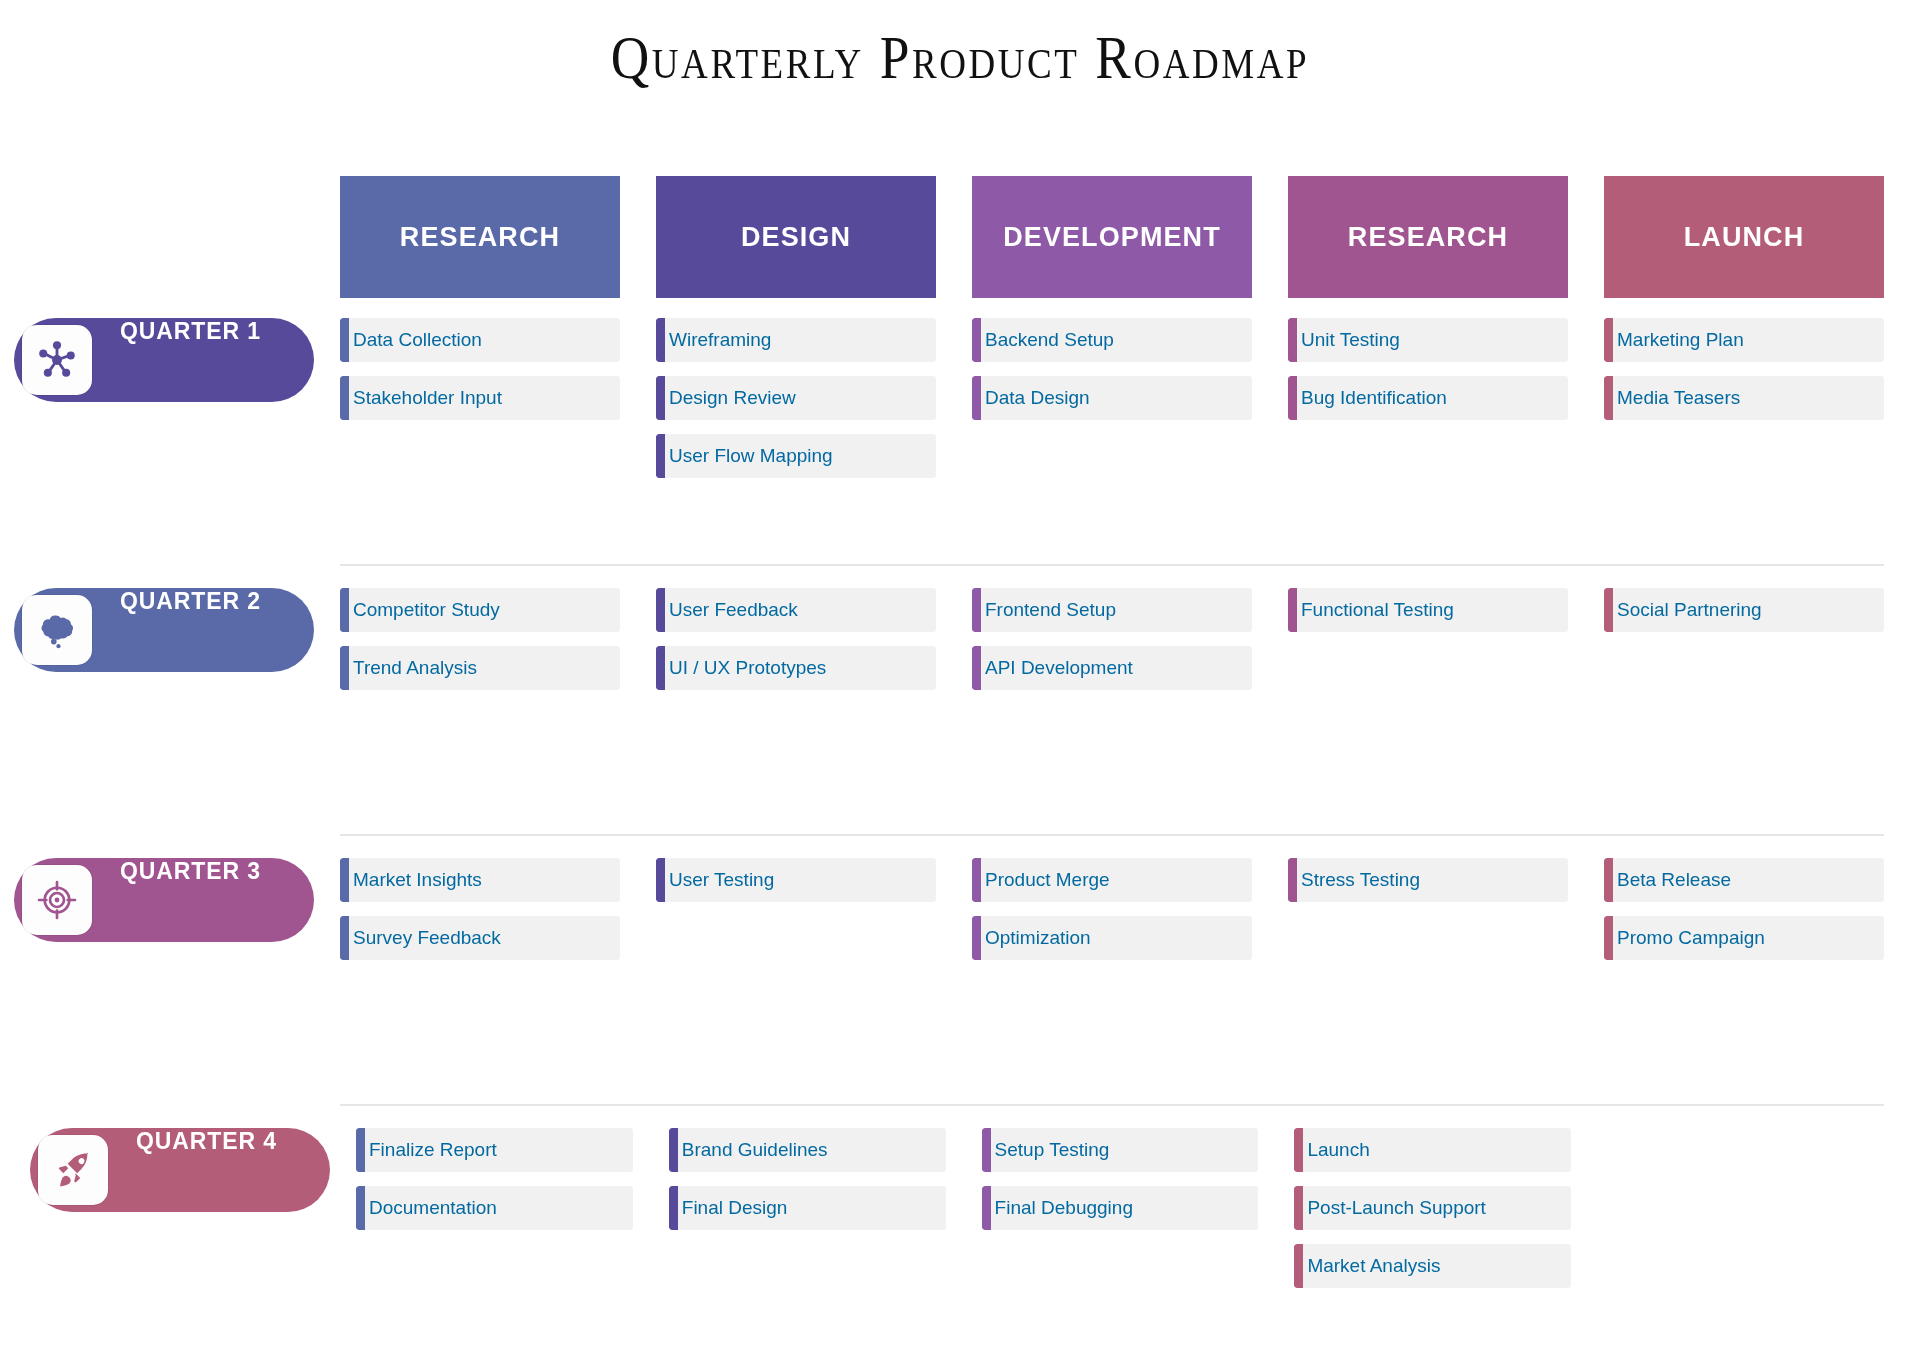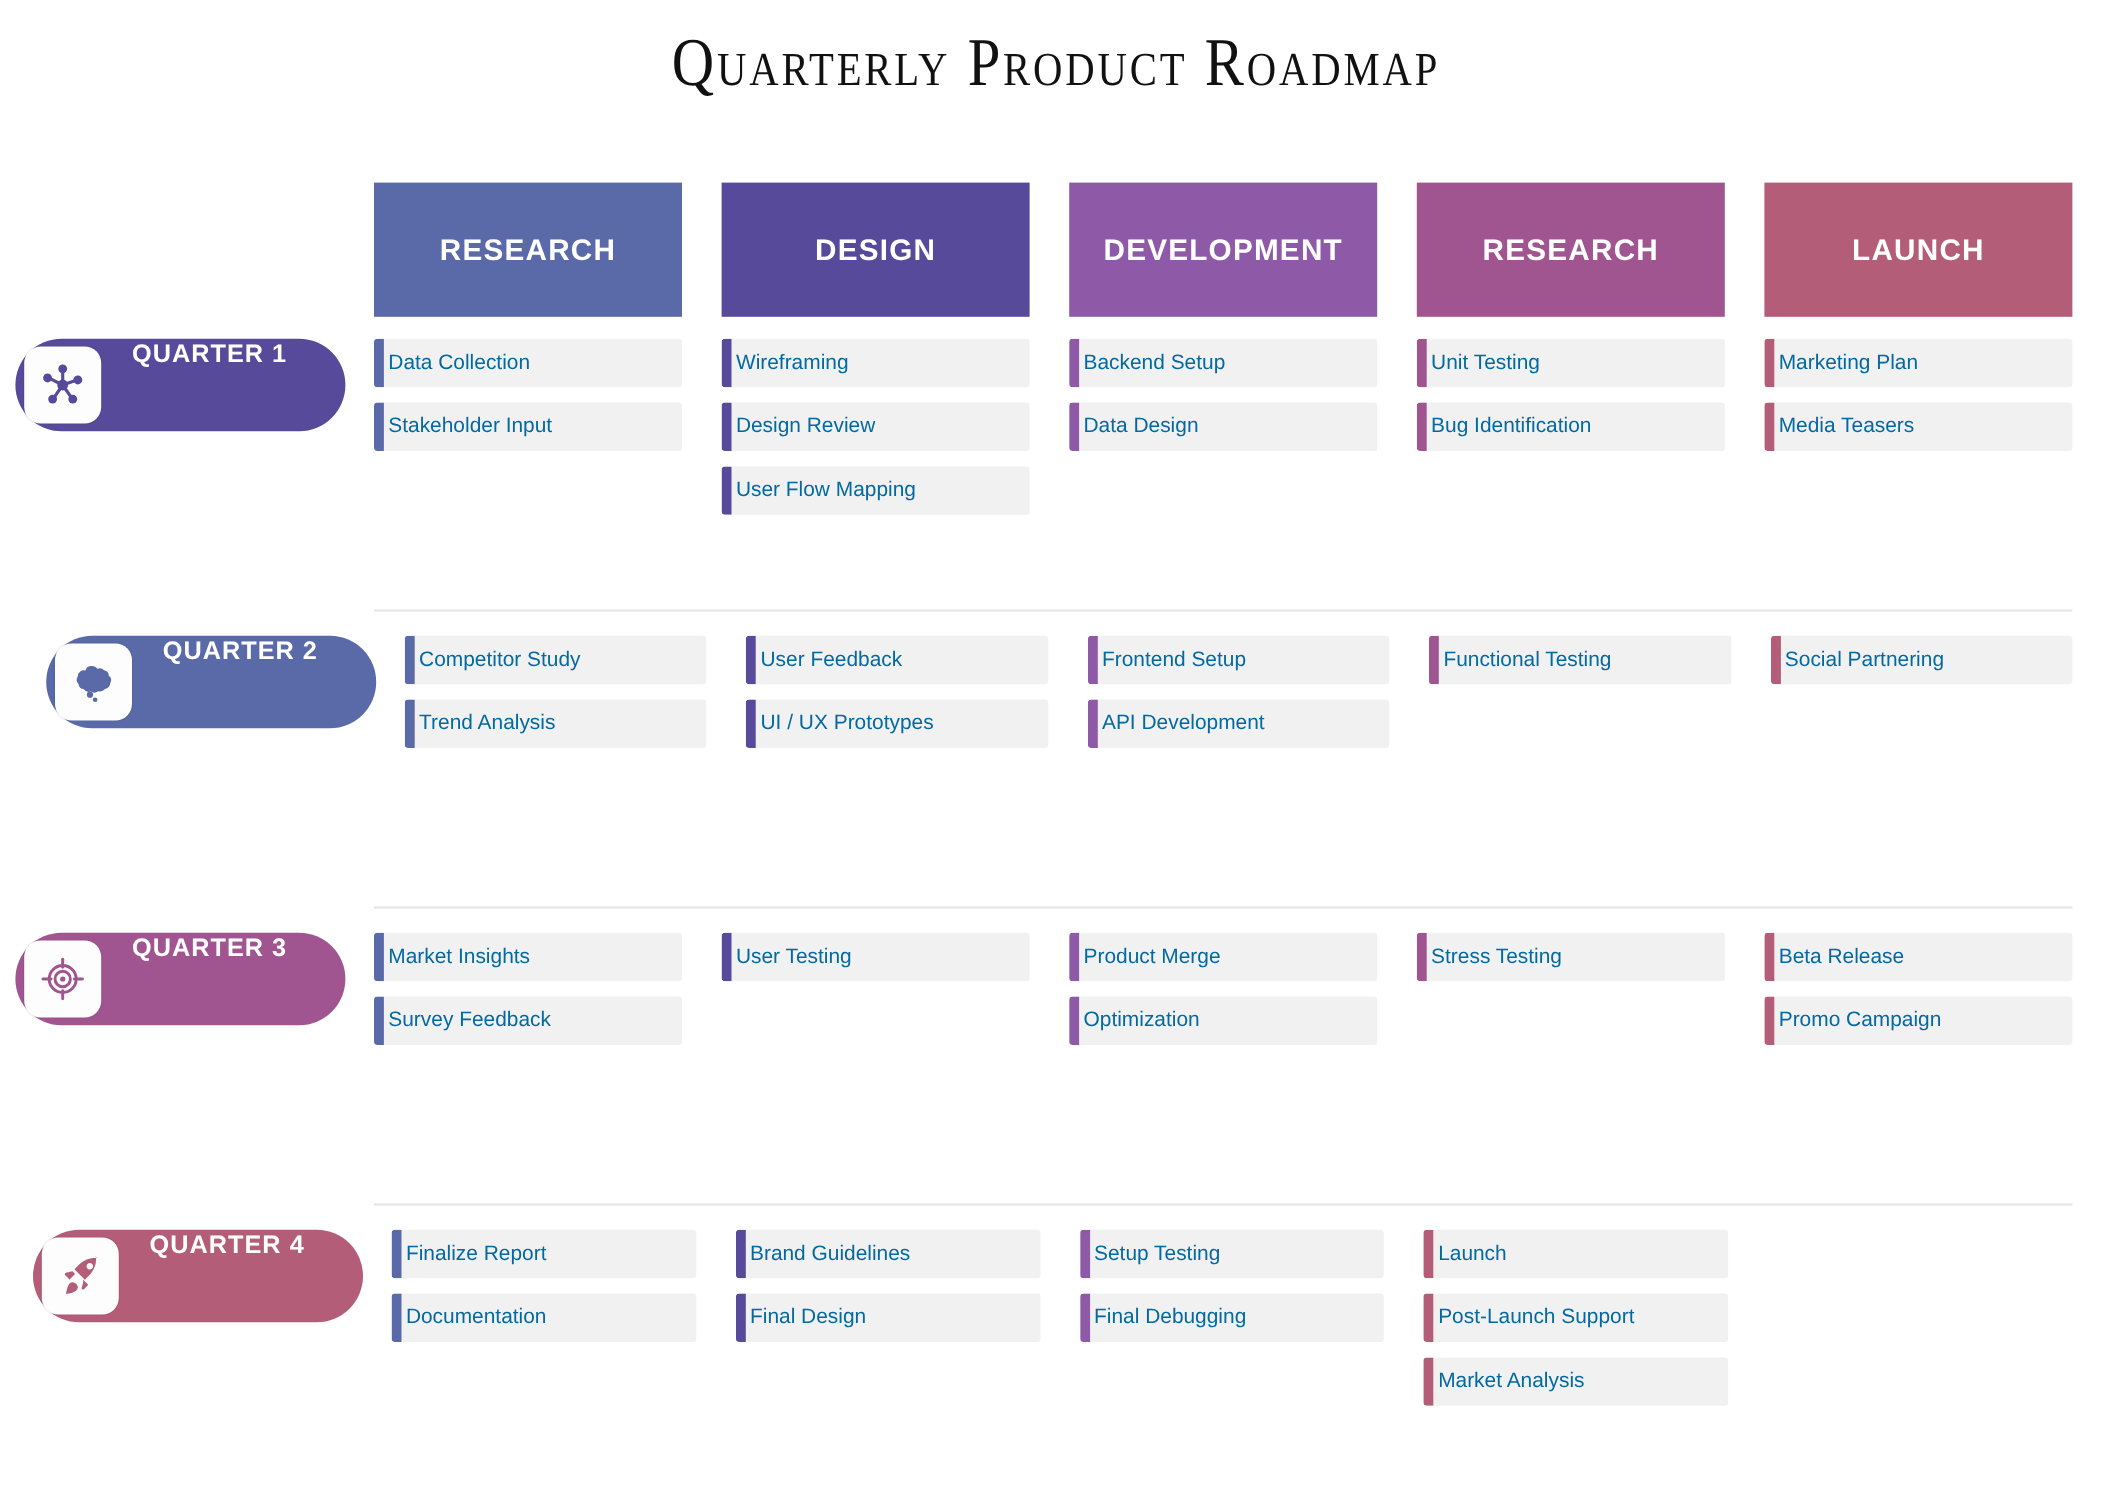--- a/index.html
+++ b/index.html
@@ -24,21 +24,21 @@
     color: #111111;
     padding-top: 22px;
     line-height: 1.15;
     transform: scaleX(0.86);
     transform-origin: center top;
   }
 
   
   .board {
     position: absolute;
-    top: 166px;
+    top: 176px;
     left: 0;
     width: 1920px;
   }
 
   .grid-row {
     display: grid;
     grid-template-columns: 340px repeat(5, 1fr);
     column-gap: 0;
   }
 
@@ -239,21 +239,21 @@
             <div class="task-item">
               <div class="task-accent" style="background: rgb(180, 93, 121);"></div>
               <div class="task-label">Media Teasers</div>
             </div>
           </div>
         </div>
       </div>
       <div class="spacer-sm"></div>
       <div class="row-divider"></div>
       <div class="spacer-sm" style="height: 22px;"></div>
-      <div class="quarter-block" style="min-height: 228px; margin-left: 28px;">
+      <div class="quarter-block" style="min-height: 228px;">
         <div class="grid-row">
           <div class="col-cell quarter-cell">
             <div class="quarter-pill" style="background: rgb(90, 106, 168);">
               <div class="quarter-icon-box">
                 <svg xmlns="http://www.w3.org/2000/svg" width="44" height="44" viewBox="0 0 48 48" fill="#5a6aa8">
                   <path d="M16 12.5a6.2 6.2 0 0 1 6.4-4.3 6.6 6.6 0 0 1 5.6 2.6 6 6 0 0 1 6.6 1.6 5.8 5.8 0 0 1 4.6 5.3 5.6 5.6 0 0 1 1.4 7.2 6 6 0 0 1-5.2 6 6.3 6.3 0 0 1-6.6 2.2 6.6 6.6 0 0 1-7.4.4 6.1 6.1 0 0 1-7-2.4 5.9 5.9 0 0 1-5.3-5.1 5.8 5.8 0 0 1-.6-7.8 5.9 5.9 0 0 1 7.5-5.7z"></path>
                   <circle cx="20.5" cy="36.6" r="3.1"></circle>
                   <circle cx="25.6" cy="41.6" r="2.3"></circle>
                 </svg>
               </div>

